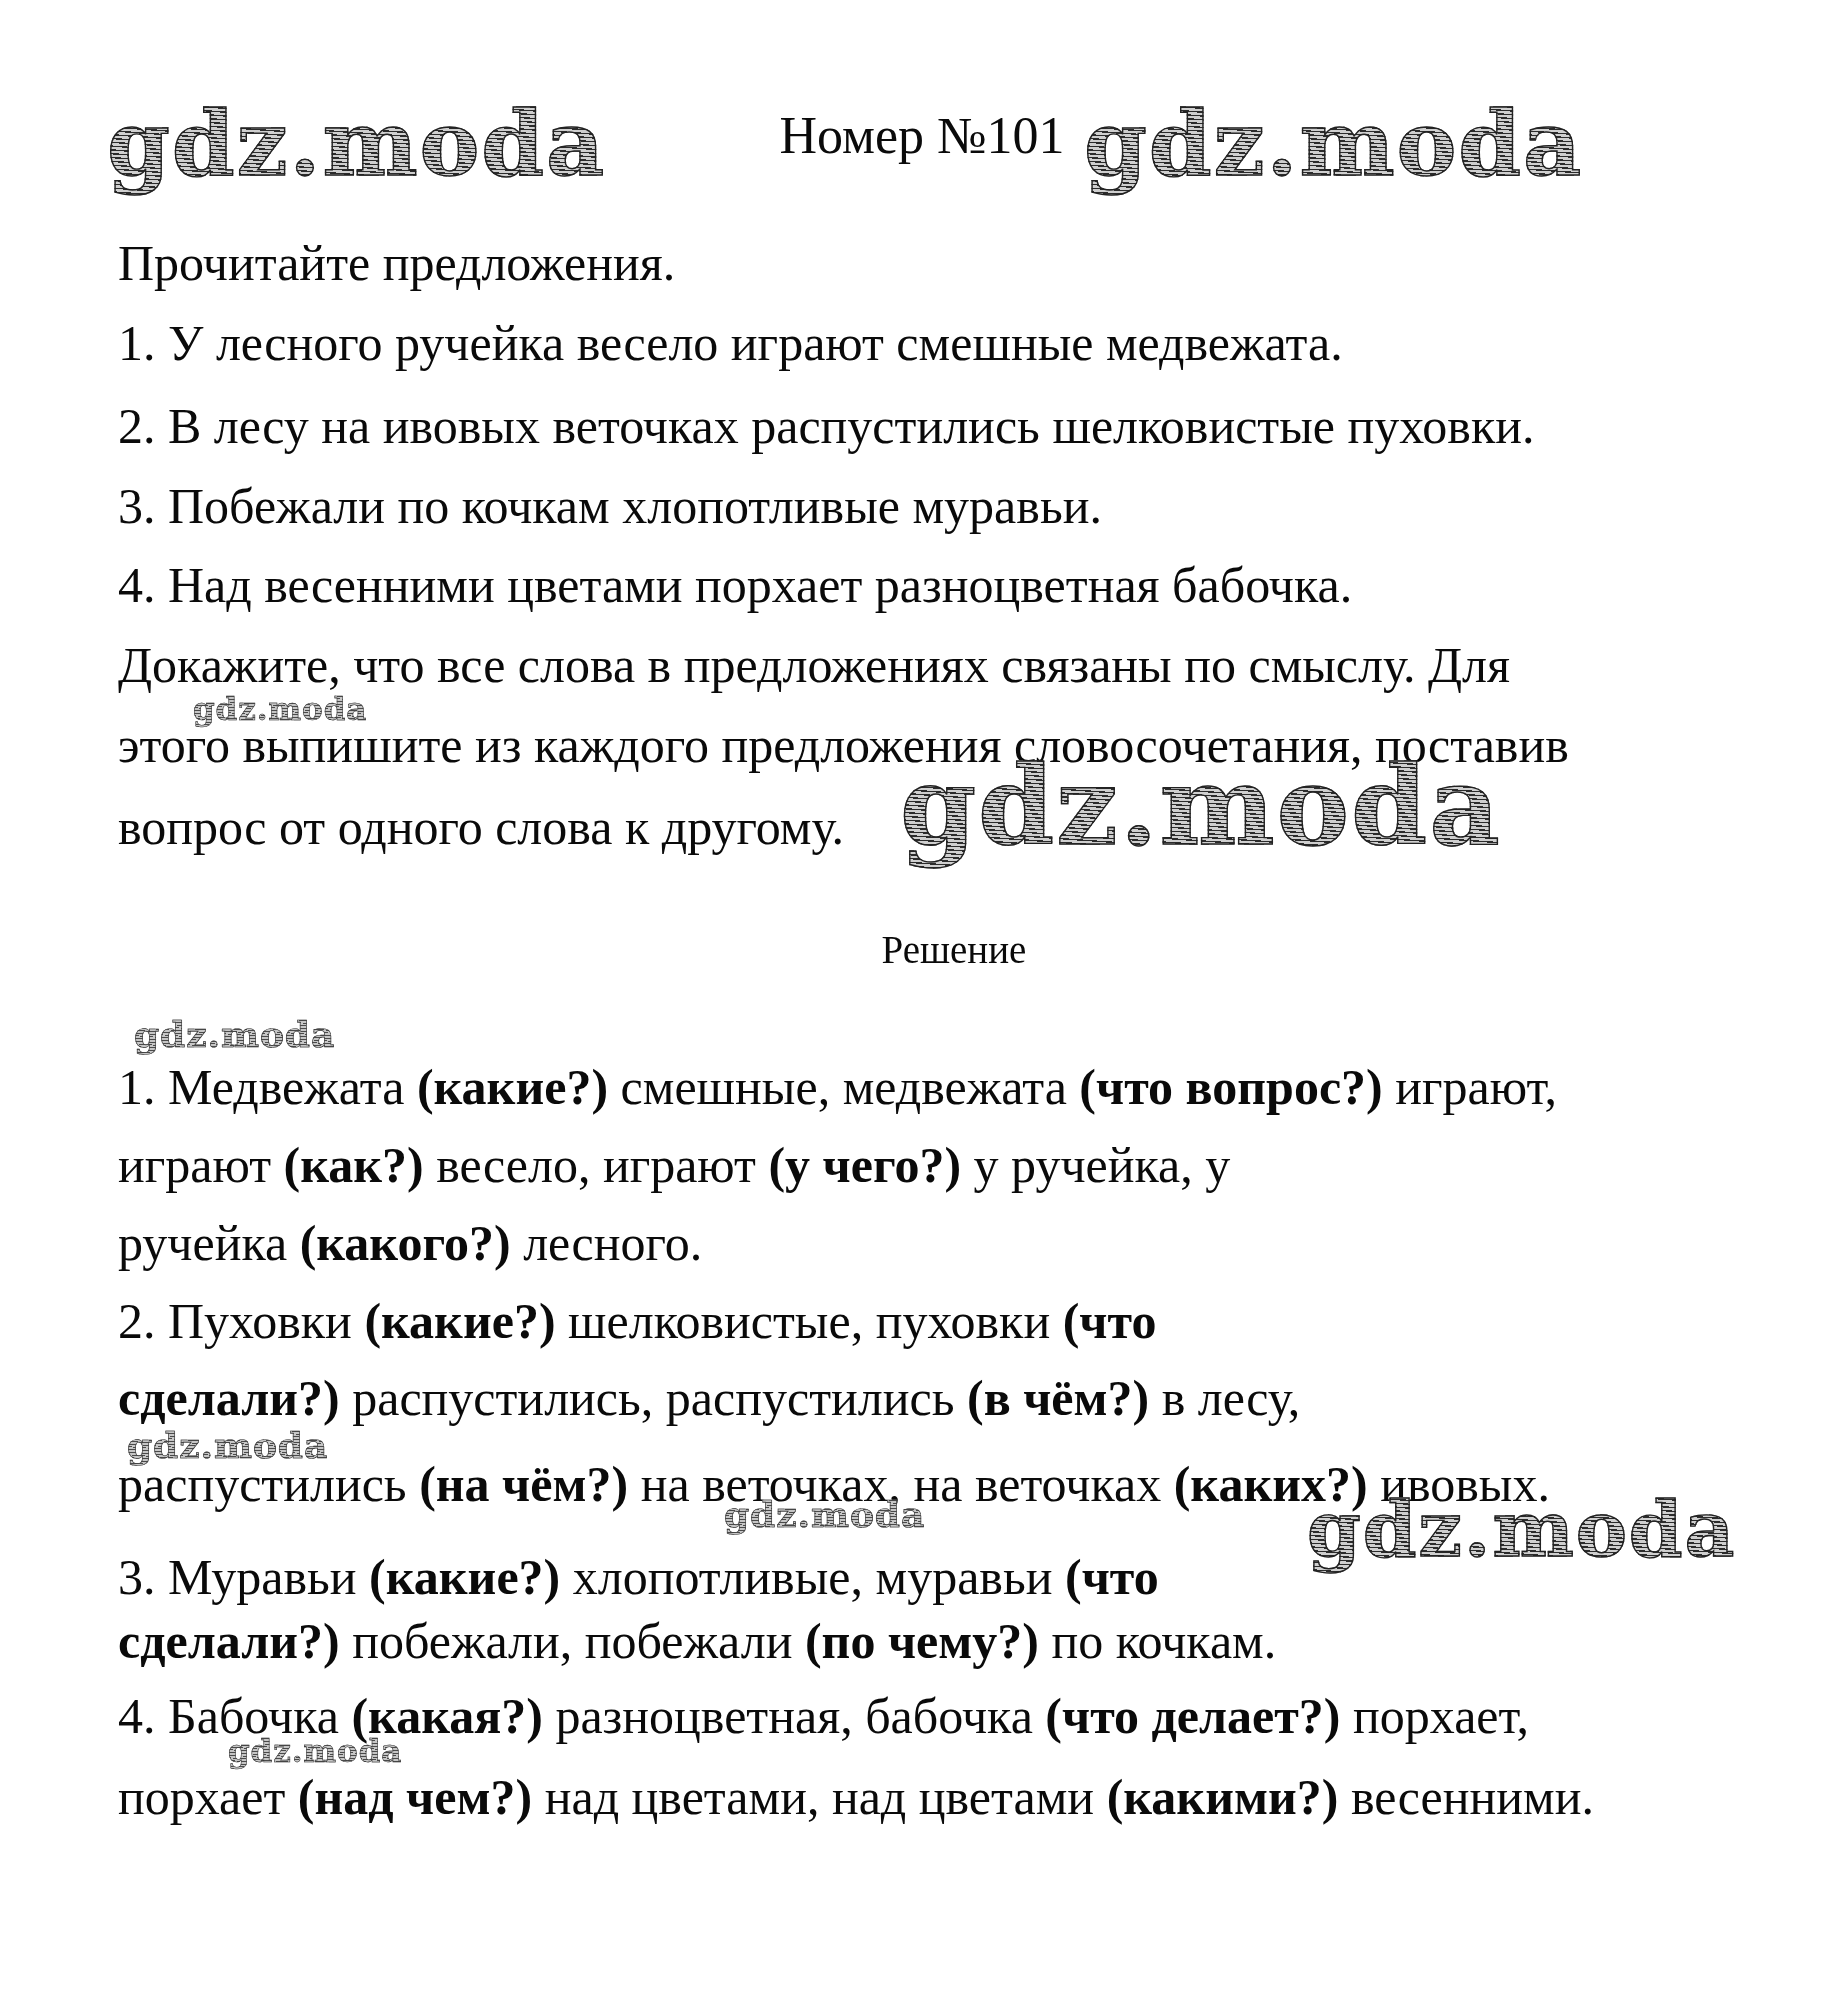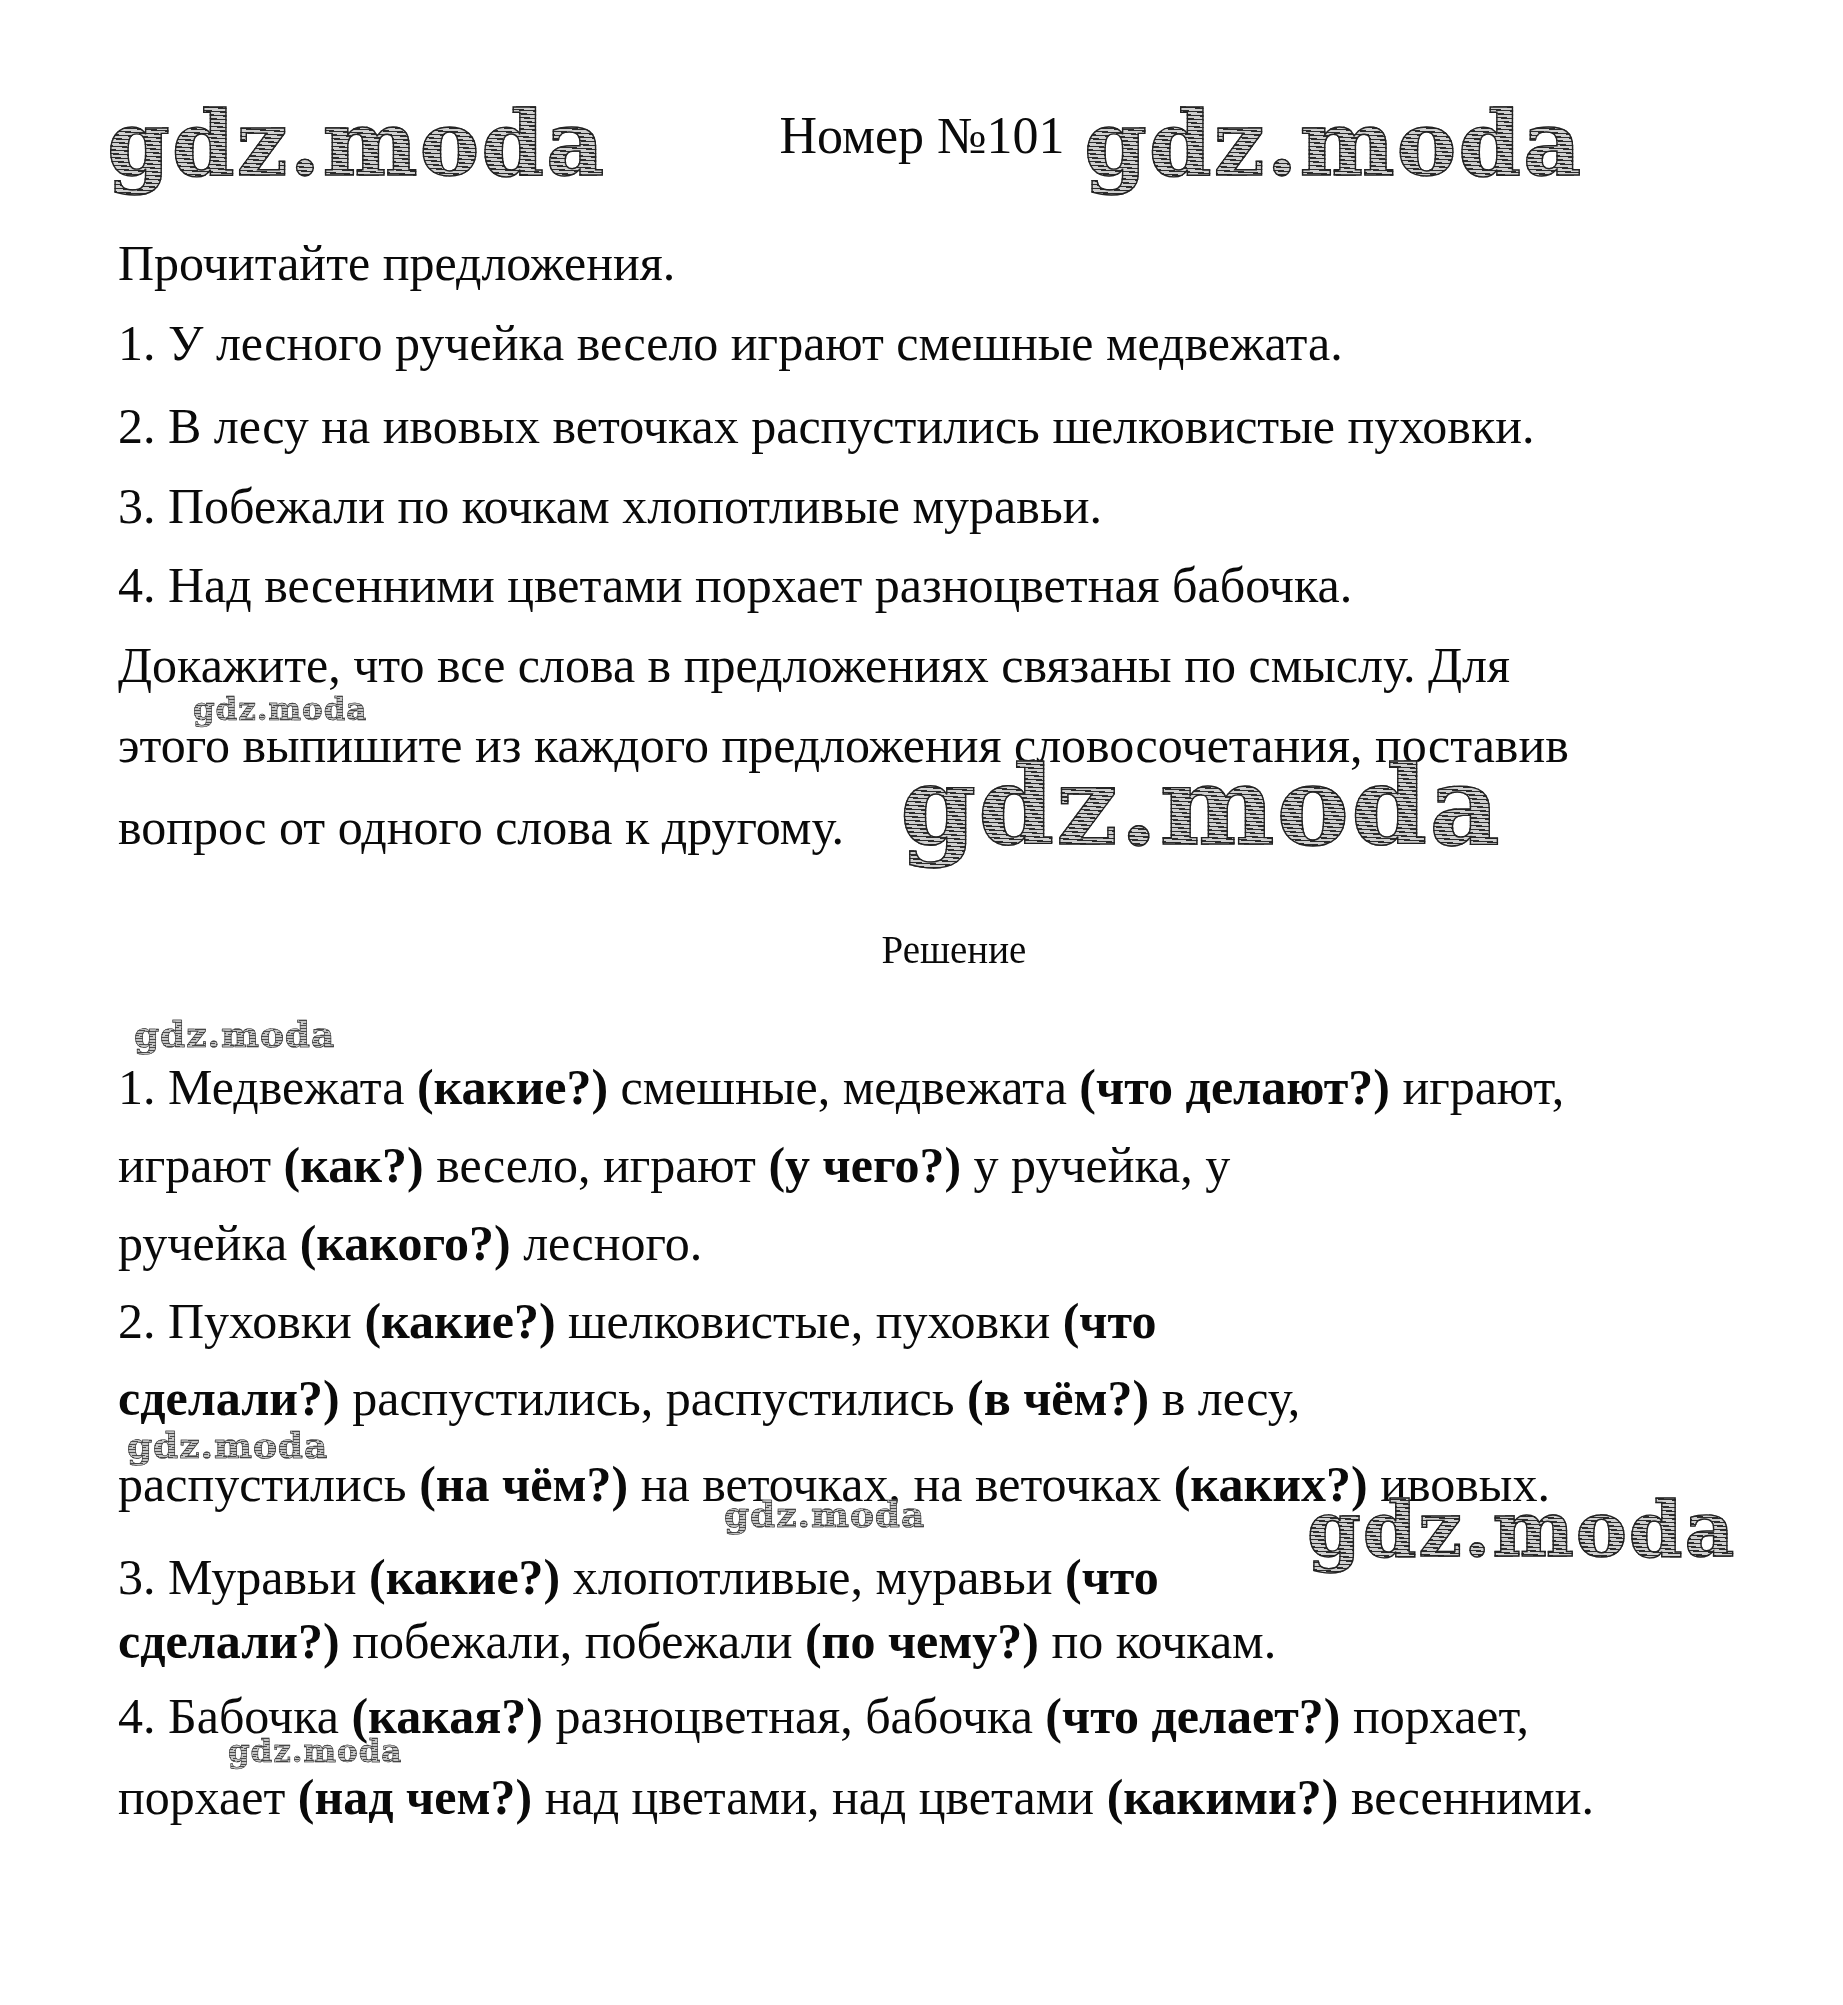--- a/index.html
+++ b/index.html
@@ -69,21 +69,21 @@
 <div class="tline" style="top:557px;">4. Над весенними цветами порхает разноцветная бабочка.</div>
 <div class="tline" style="top:637px;text-align:right;">Докажите, что все слова в предложениях связаны по смыслу. Для</div>
 <span class="wm wm-xs" style="left:193px;top:691px;">gdz.moda</span>
 <div class="tline" style="top:717px;">этого выпишите из каждого предложения словосочетания, поставив</div>
 <div class="tline" style="top:799px;">вопрос от одного слова к другому.</div>
 <span class="wm wm-xl" style="left:900px;top:742px;">gdz.moda</span>
 
 <div class="tline center sol-heading" style="top:928px;">Решение</div>
 <span class="wm wm-small" style="left:134px;top:1013px;">gdz.moda</span>
 
-<div class="tline" style="top:1059px;"><span>1. Медвежата </span><span class="b">(какие?)</span><span> смешные, медвежата </span><span class="b">(что делают?)</span><span> играют,</span></div>
+<div class="tline" style="top:1059px;"><span>1. Медвежата </span><span class="b">(какие?)</span><span> смешные, медвежата </span><span class="b">(что вопрос?)</span><span> играют,</span></div>
 <div class="tline" style="top:1137px;"><span>играют </span><span class="b">(как?)</span><span> весело, играют </span><span class="b">(у чего?)</span><span> у ручейка, у</span></div>
 <div class="tline" style="top:1215px;"><span>ручейка </span><span class="b">(какого?)</span><span> лесного.</span></div>
 <div class="tline" style="top:1293px;"><span>2. Пуховки </span><span class="b">(какие?)</span><span> шелковистые, пуховки </span><span class="b">(что</span></div>
 <div class="tline" style="top:1370px;"><span class="b">сделали?)</span><span> распустились, распустились </span><span class="b">(в чём?)</span><span> в лесу,</span></div>
 <span class="wm wm-small" style="left:127px;top:1424px;">gdz.moda</span>
 <div class="tline" style="top:1456px;"><span>распустились </span><span class="b">(на чём?)</span><span> на веточках, на веточках </span><span class="b">(каких?)</span><span> ивовых.</span></div>
 <span class="wm wm-small" style="left:724px;top:1493px;">gdz.moda</span>
 <div class="tline" style="top:1533px;margin-top:16px;"><span>3. Муравьи </span><span class="b">(какие?)</span><span> хлопотливые, муравьи </span><span class="b">(что</span></div>
 <span class="wm wm-med" style="left:1307px;top:1484px;">gdz.moda</span>
 <div class="tline" style="top:1613px;"><span class="b">сделали?)</span><span> побежали, побежали </span><span class="b">(по чему?)</span><span> по кочкам.</span></div>

